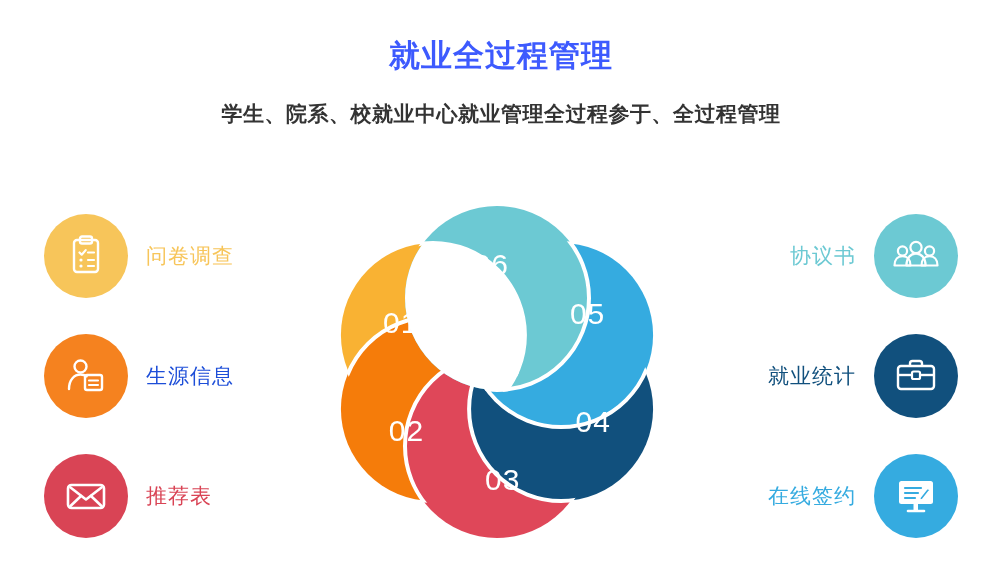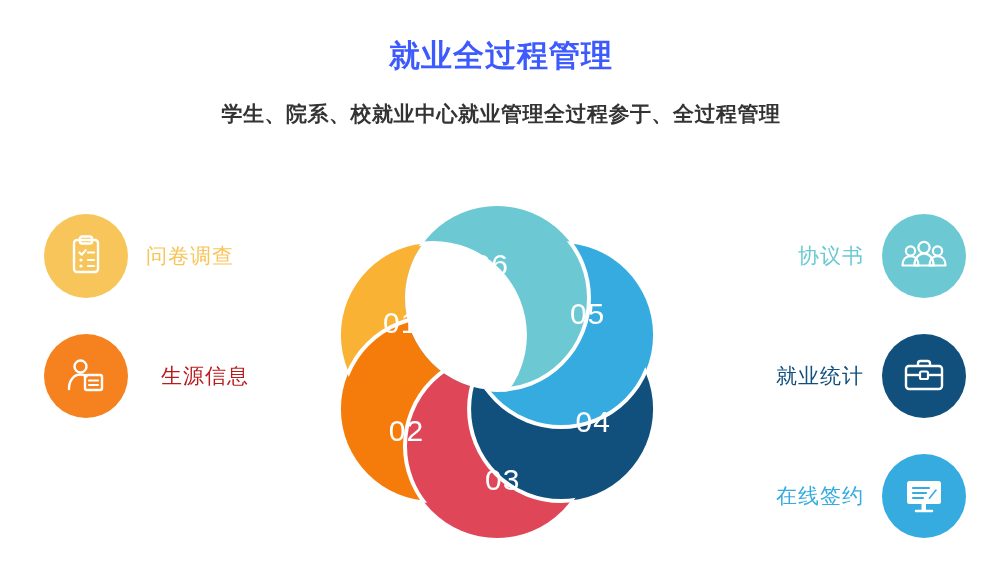--- a/index.html
+++ b/index.html
@@ -43,21 +43,21 @@
 
   
   .feature-col {
     position: absolute;
     top: 214px;
     display: flex;
     flex-direction: column;
     gap: 36px;
   }
   #left-col  { left: 44px;  align-items: flex-start; }
-  #right-col { right: 36px; align-items: flex-end; }
+  #right-col { right: 44px; align-items: flex-end; }
 
   .feature-item {
     display: flex;
     align-items: center;
     height: 84px;
     gap: 18px;
   }
   #right-col .feature-item { flex-direction: row-reverse; }
 
   .feature-badge {
@@ -127,23 +127,34 @@
   <div class="feature-item">
     <div class="feature-badge" style="background: rgb(245, 130, 31);">
       <svg width="46" height="46" viewBox="0 0 46 46">
         <circle cx="17.5" cy="13.5" r="6" fill="none" stroke="#ffffff" stroke-width="2.4"></circle>
         <path d="M6 36 C6 26.5 11.5 21.5 17.5 21.5 C20 21.5 22 22.2 23.6 23.4" fill="none" stroke="#ffffff" stroke-width="2.4" stroke-linecap="round"></path>
         <rect x="22" y="22" width="17" height="15" rx="2" ry="2" fill="none" stroke="#ffffff" stroke-width="2.4"></rect>
         <line x1="26" y1="27.5" x2="35" y2="27.5" stroke="#ffffff" stroke-width="2.1" stroke-linecap="round"></line>
         <line x1="26" y1="32" x2="35" y2="32" stroke="#ffffff" stroke-width="2.1" stroke-linecap="round"></line>
       </svg>
     </div>
-    <div class="feature-label" style="color: #b91c1c; margin-left: 15px;">生源信息</div>
-  </div>
-
+    <div class="feature-label" style="color: #1d4ed8;">生源信息</div>
+  </div>
+
+  <div class="feature-item">
+    <div class="feature-badge" style="background: rgb(217, 68, 85);">
+      <svg width="46" height="46" viewBox="0 0 46 46">
+        <rect x="5" y="12" width="36" height="23" rx="3.5" ry="3.5" fill="none" stroke="#ffffff" stroke-width="2.6"></rect>
+        <path d="M7.5 14.5 L23 26.5 L38.5 14.5" fill="none" stroke="#ffffff" stroke-width="2.6" stroke-linecap="round" stroke-linejoin="round"></path>
+        <path d="M7.5 33 L18 23" fill="none" stroke="#ffffff" stroke-width="2.6" stroke-linecap="round"></path>
+        <path d="M38.5 33 L28 23" fill="none" stroke="#ffffff" stroke-width="2.6" stroke-linecap="round"></path>
+      </svg>
+    </div>
+    <div class="feature-label" style="color: rgb(217, 68, 85);">推荐表</div>
+  </div>
 
 </div>
 
 <div id="right-col" class="feature-col">
 
   <div class="feature-item">
     <div class="feature-badge" style="background: rgb(108, 201, 211);">
       <svg width="48" height="46" viewBox="0 0 48 46">
         <circle cx="10.5" cy="18" r="4.6" fill="none" stroke="#ffffff" stroke-width="2.2"></circle>
         <path d="M2.5 32.5 C2.5 26.5 6 23.2 10.5 23.2 C15 23.2 18.5 26.5 18.5 32.5 Z" fill="none" stroke="#ffffff" stroke-width="2.2" stroke-linejoin="round"></path>

